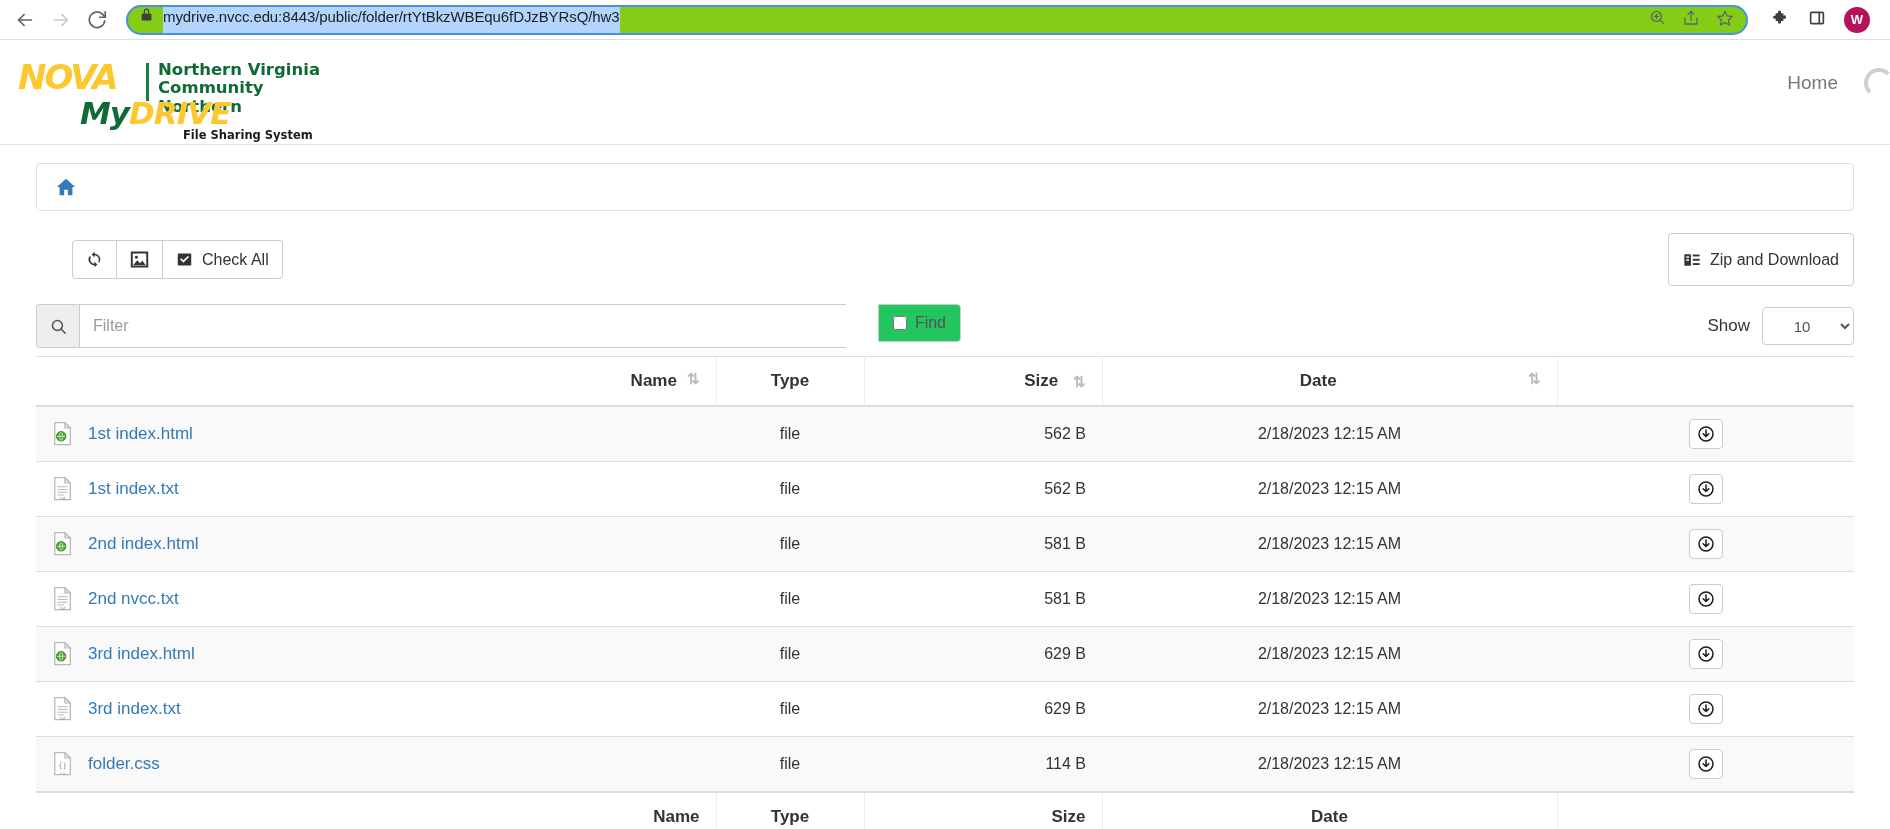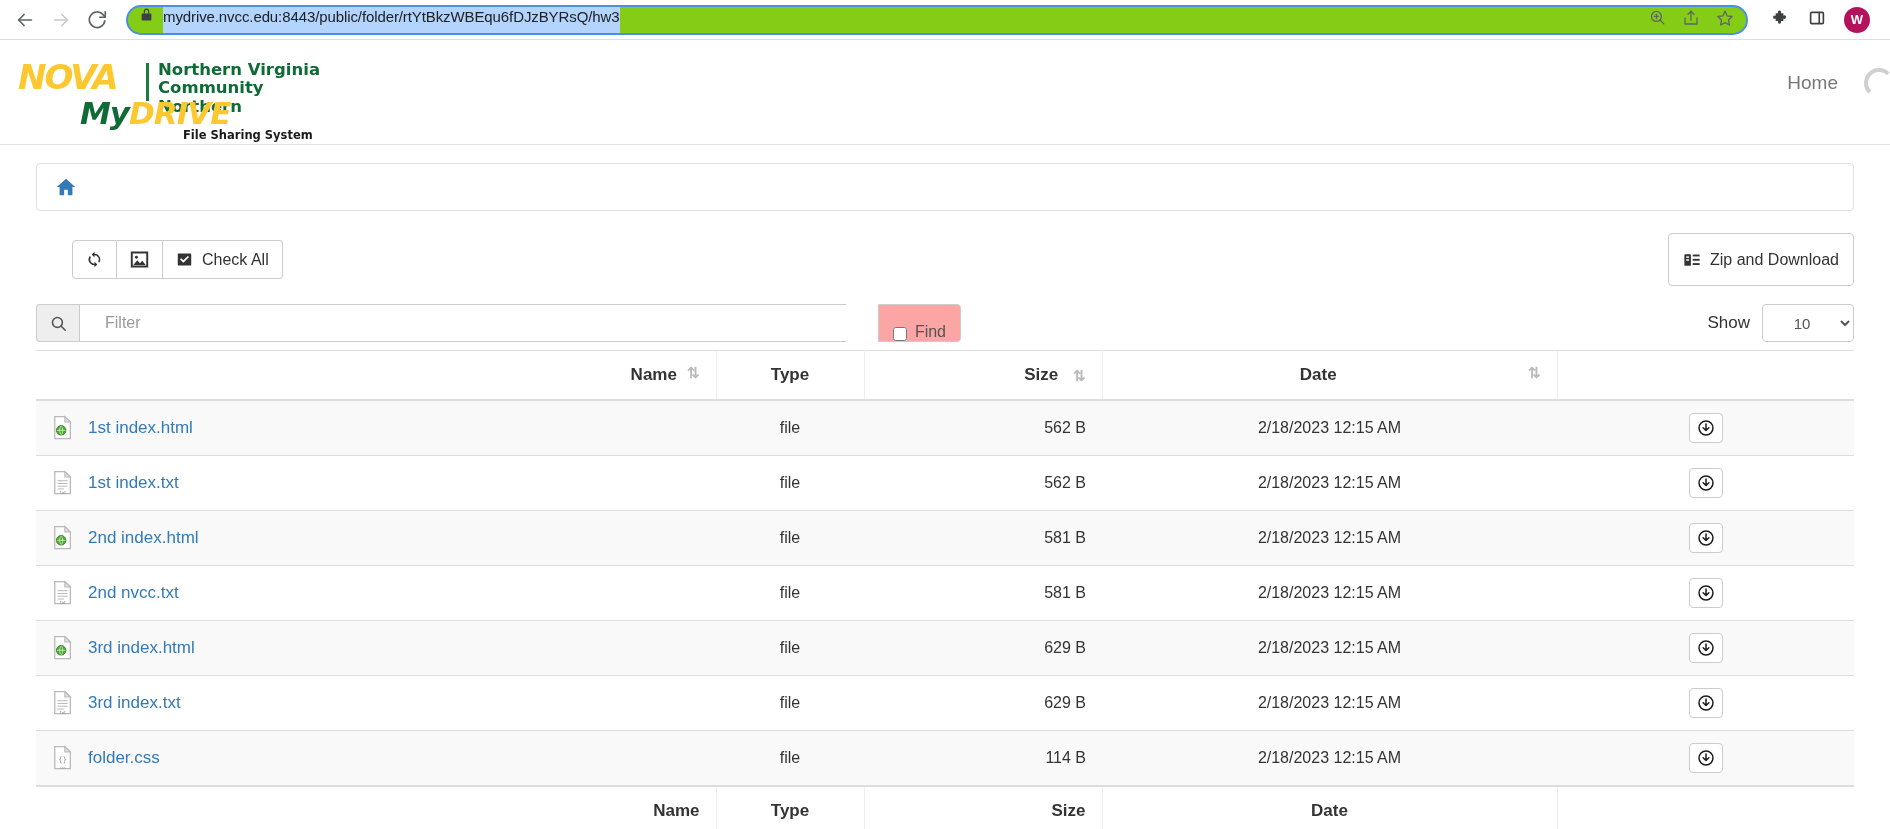--- a/index.html
+++ b/index.html
@@ -207,33 +207,33 @@
     border-right: none;
     border-radius: 4px 0 0 4px;
     background: #eeeeee;
     display: flex; align-items: center; justify-content: center;
     color: #555;
   }
   .filter-input {
     flex: 1;
     border: 1px solid #cccccc;
     border-right: none;
-    height: 38px;
-    padding: 0 25px;
+    height: 44px;
+    padding: 0 13px;
     font-size: 16px;
     font-family: "Liberation Sans", sans-serif;
     color: #555;
     outline: none;
   }
   .filter-input::placeholder { color: #999; }
   .find-addon {
     border: 1px solid #cccccc;
     border-radius: 0 4px 4px 0;
-    background: #fca5a5;
-    display: flex; align-items: flex-end;
+    background: #22c55e;
+    display: flex; align-items: center;
     gap: 8px;
     padding: 0 14px;
     font-size: 16px;
     color: #555;
     height: 38px;
     cursor: pointer;
     margin-left: 32px;
   }
   .find-addon input[type=checkbox] { width: 14px; height: 14px; margin: 0; }
 

